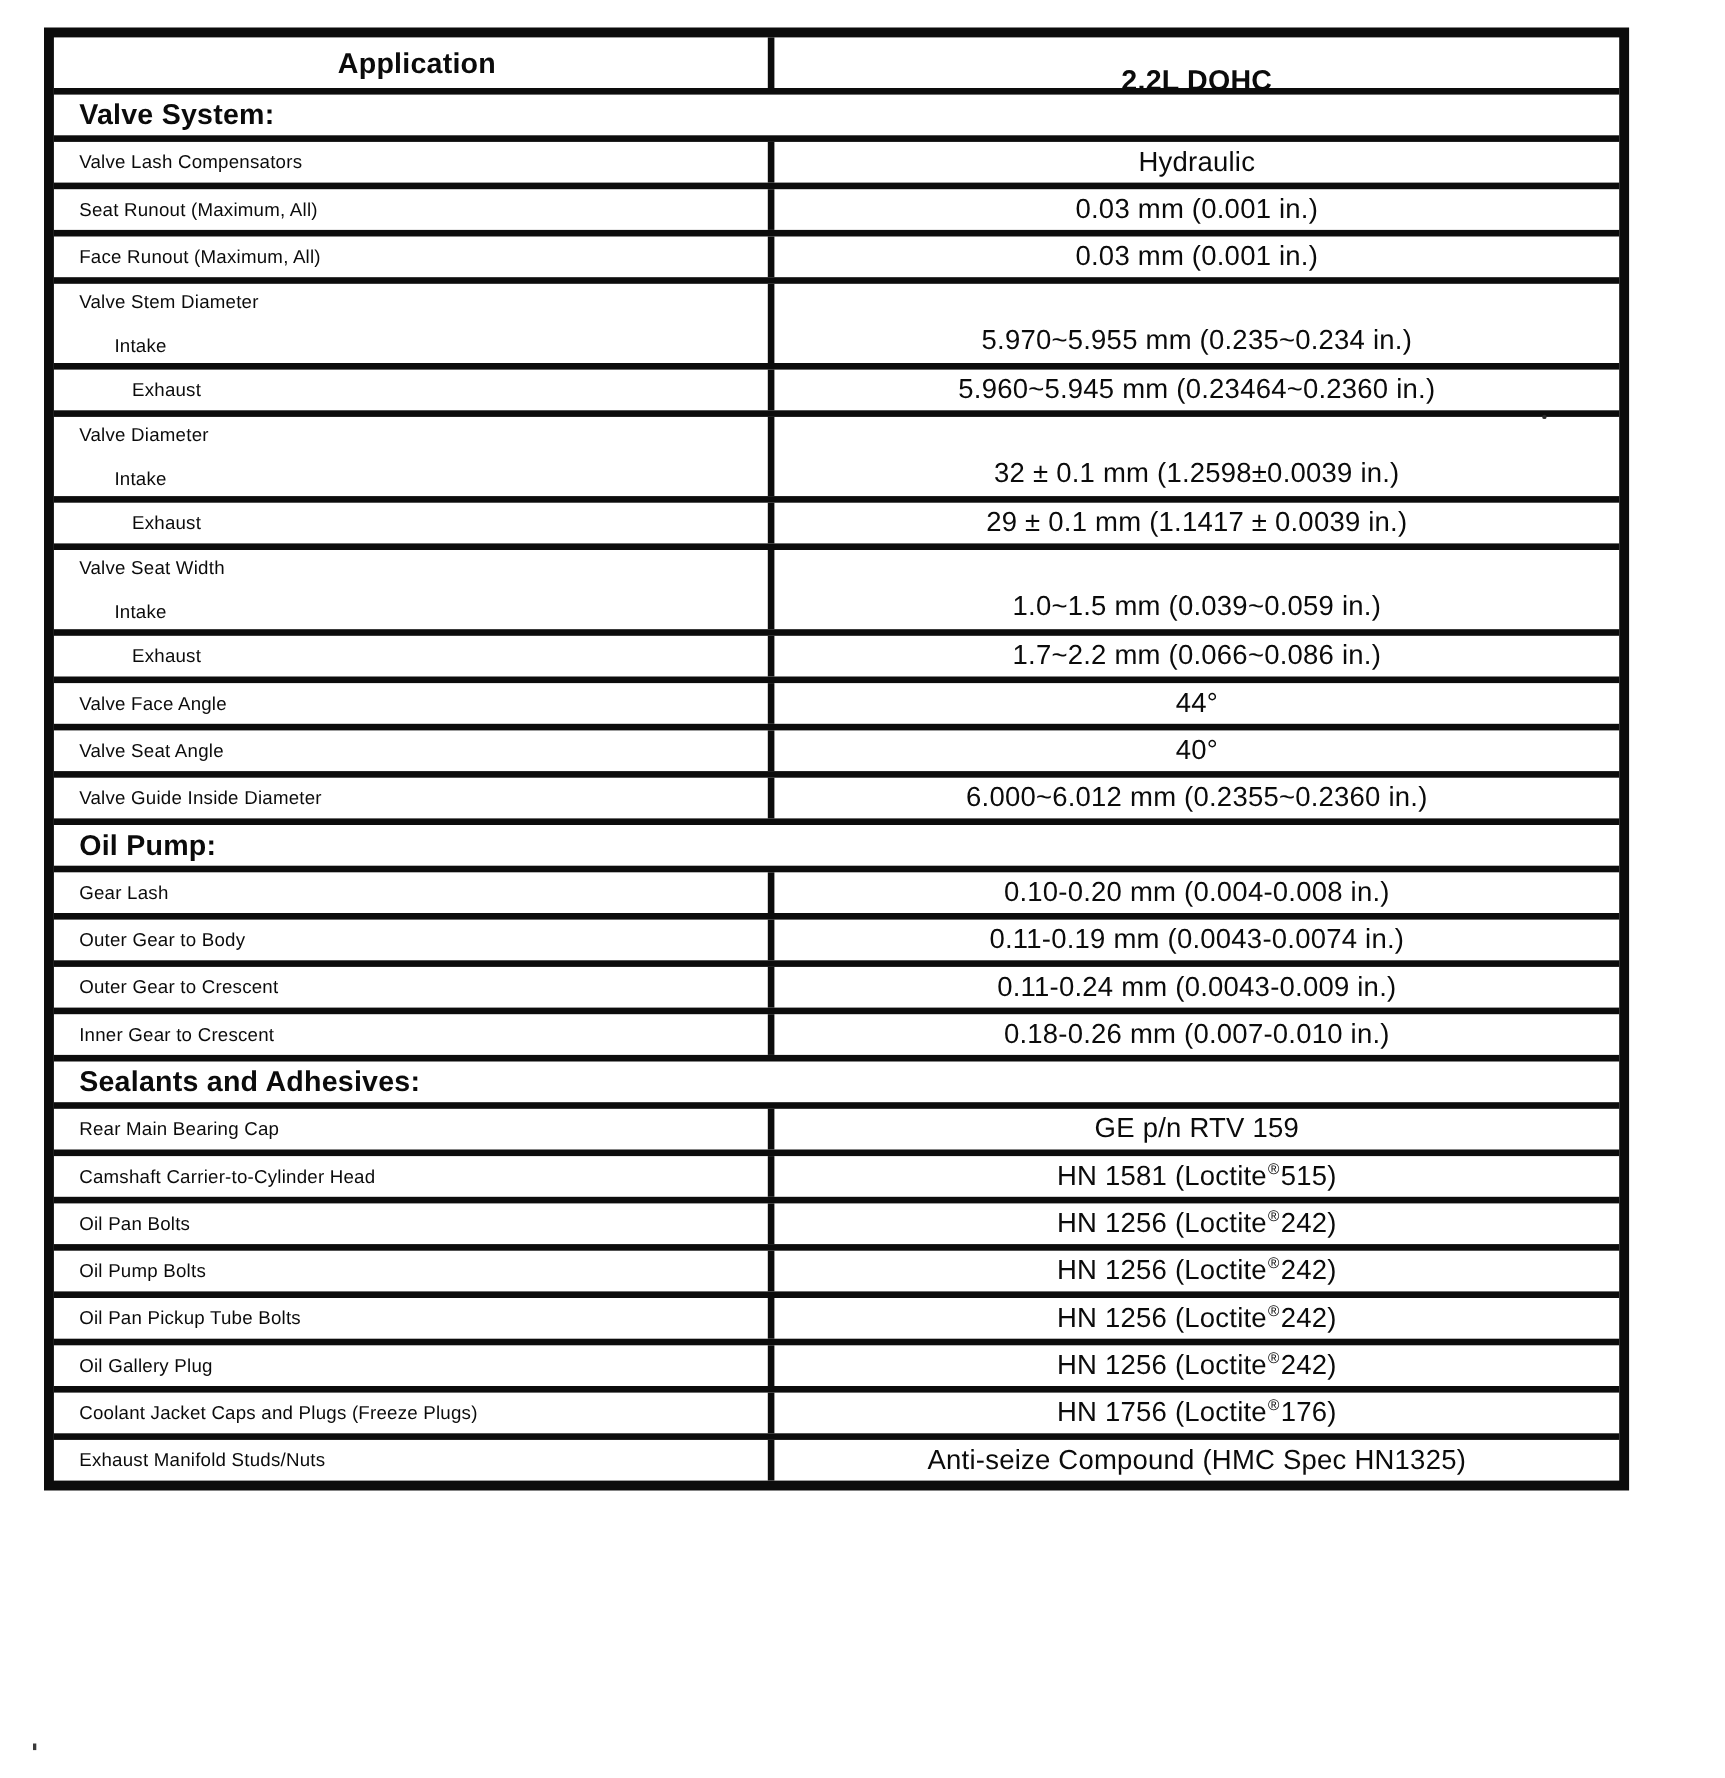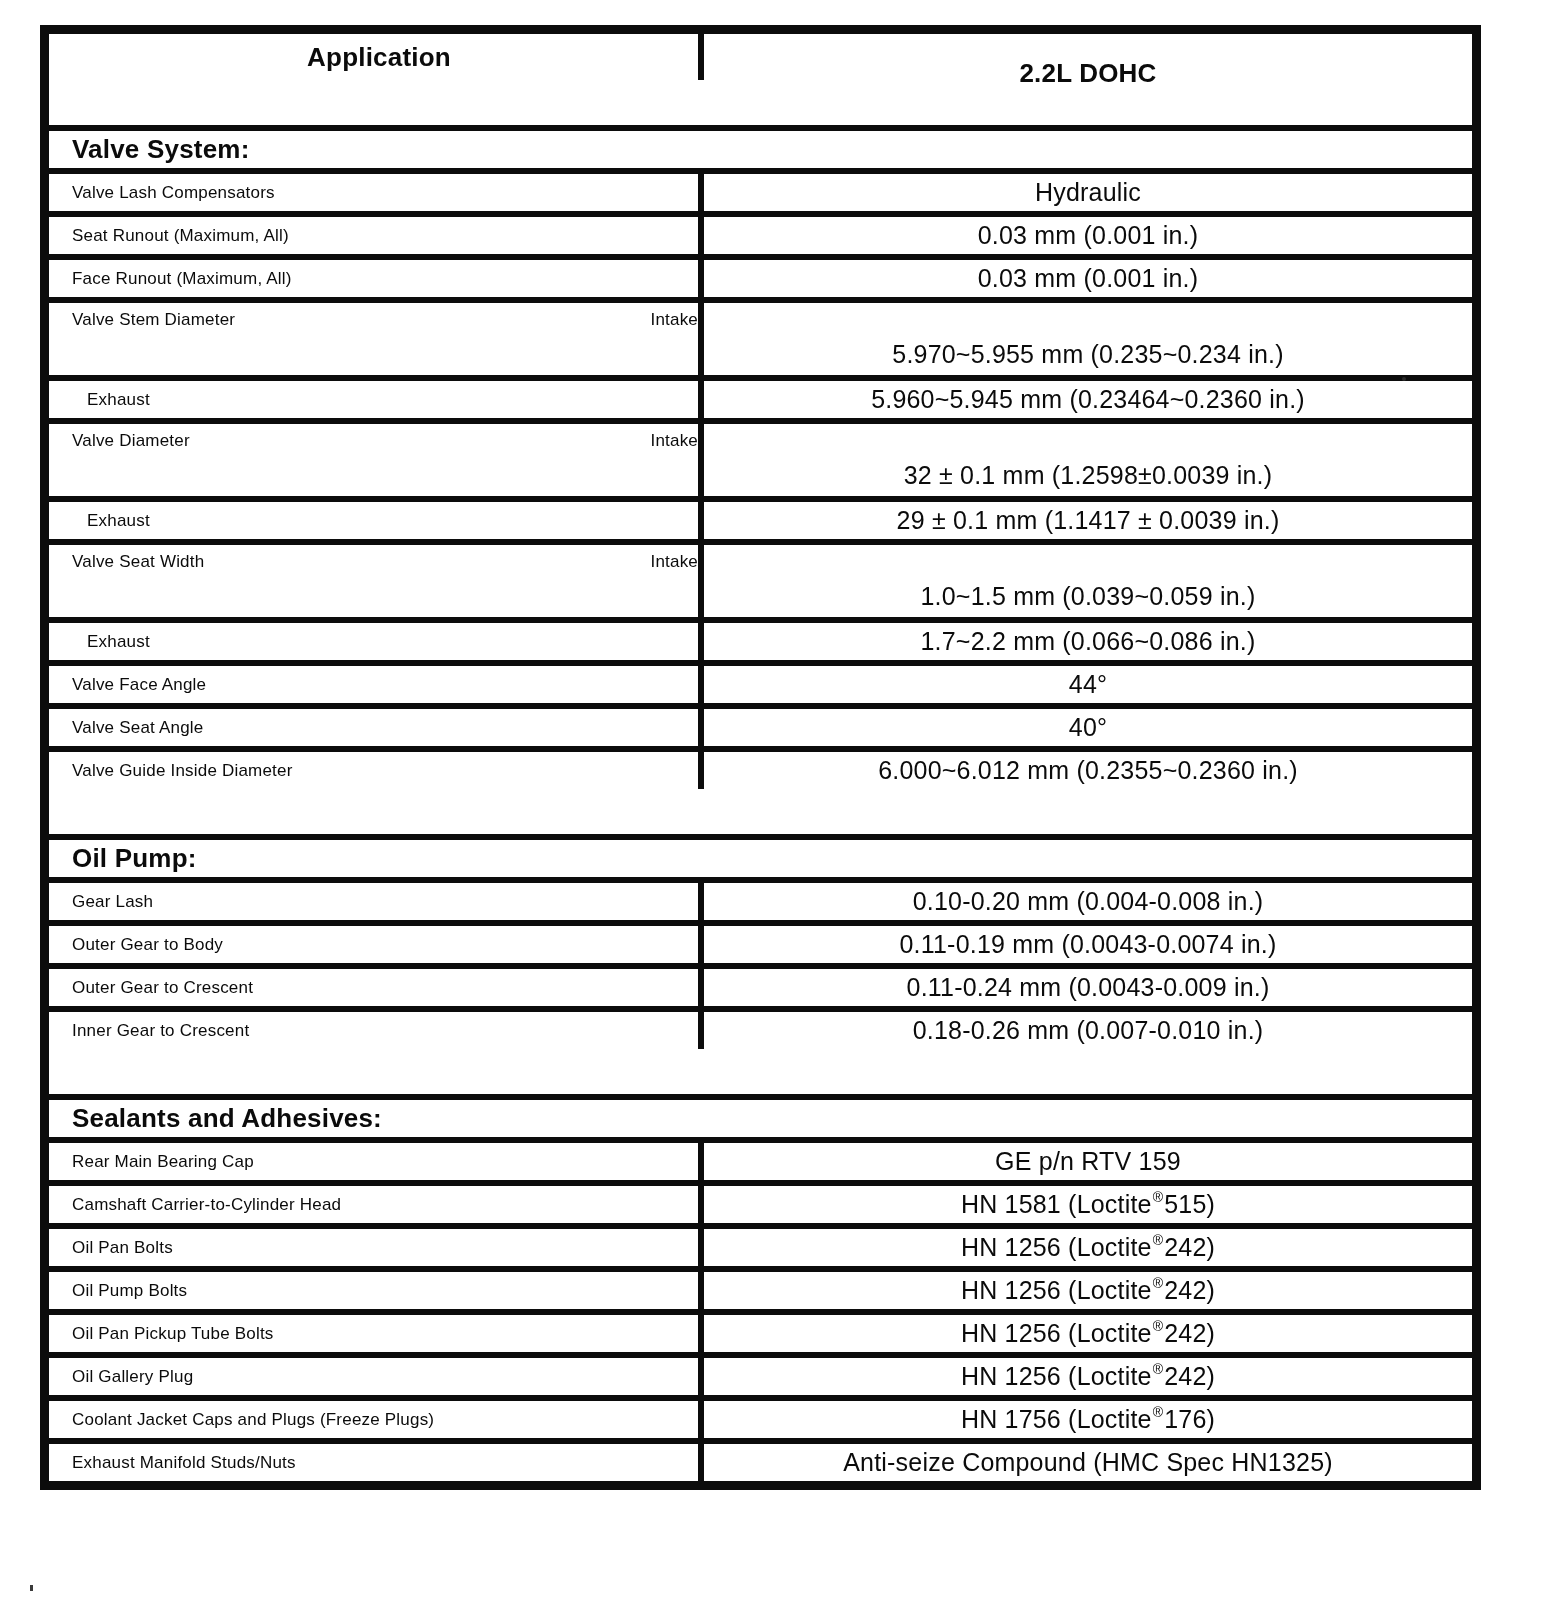--- a/index.html
+++ b/index.html
@@ -64,44 +64,43 @@
     font-size: 26px;
   }
   .header-row .value-cell {
     font-weight: bold;
     font-size: 26px;
     margin-top: 32px;
   }
   
   .section-row {
     height: 37px;
-    margin-top: 45px;
   }
   .section-cell {
     width: 100%;
     display: flex;
     align-items: center;
     padding-left: 23px;
     font-weight: bold;
     font-size: 26px;
     letter-spacing: 0.2px;
   }
   
   .data-row {
     height: 37px;
   }
   .data-row.indent-label .label-cell {
-    padding-left: 38px;
+    padding-left: 71px;
   }
   
   .data2-row {
     height: 72px;
   }
   .data2-row .label-cell {
-    flex-direction: row;
+    flex-direction: column;
     align-items: flex-start;
     justify-content: space-between;
     padding: 7px 0 5px 23px;
   }
   .data2-row .label-cell .line2 {
     padding-left: 32px;
   }
   .data2-row .value-cell {
     align-items: flex-end;
     padding-bottom: 6px;

